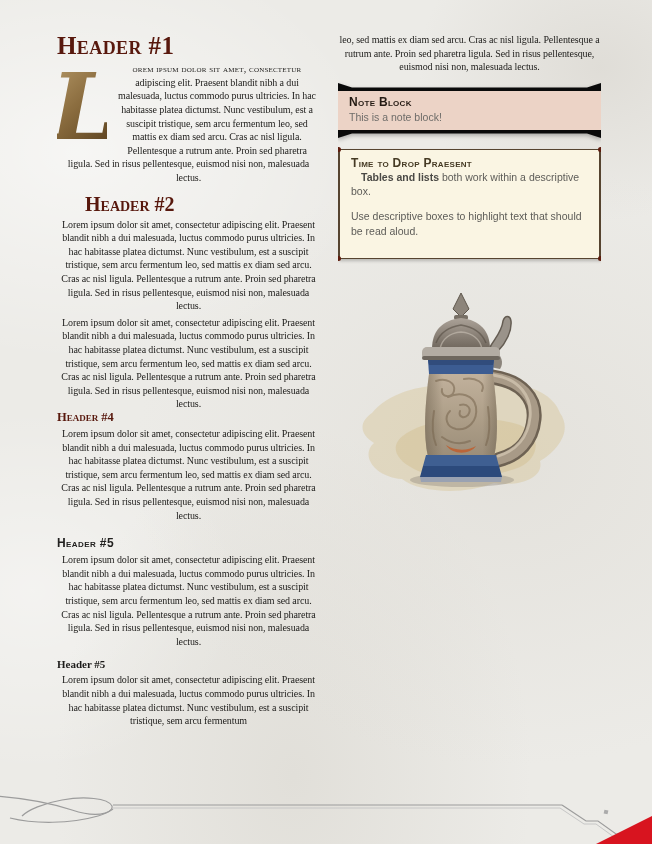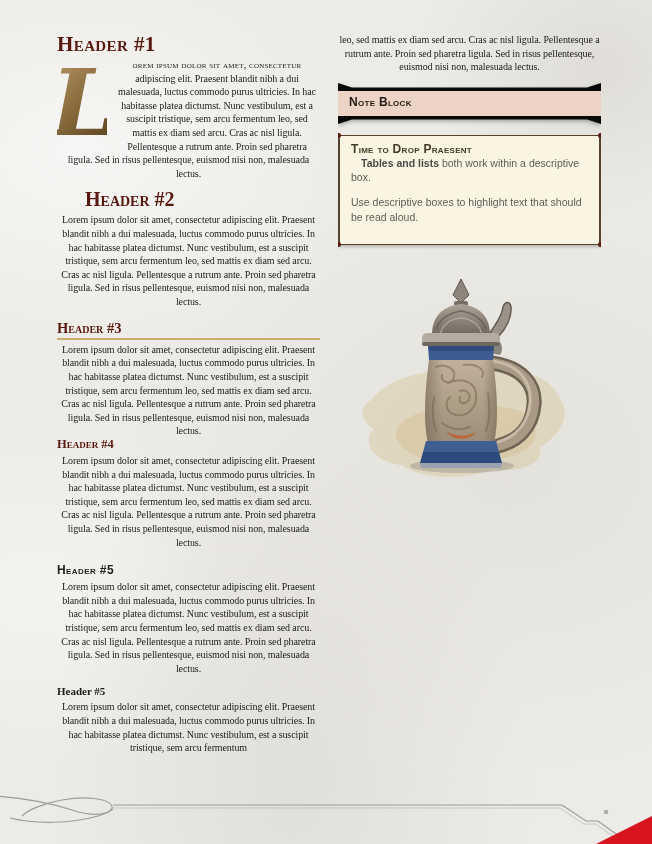--- a/index.html
+++ b/index.html
@@ -11,21 +11,21 @@
       radial-gradient(ellipse 520px 420px at 78% 55%, rgba(221,218,211,.55), transparent 72%),
       radial-gradient(ellipse 340px 500px at 45% 92%, rgba(214,211,203,.5), transparent 70%),
       radial-gradient(ellipse 260px 220px at 92% 8%, rgba(208,204,196,.45), transparent 70%),
       radial-gradient(ellipse 300px 260px at 5% 70%, rgba(255,255,255,.4), transparent 70%);
     font-family:"Liberation Serif", serif; color:#1d1c1a;
   }
   .columns { position:absolute; top:33px; left:57px; width:545px; display:flex; gap:18px; }
   .col { width:263px; height:778px; overflow:hidden; }
 
   .h1,.h2,.h3,.h4 { font-variant:small-caps; color:#58180d; font-weight:bold; margin:0; line-height:1.05; }
-  .h1 { font-size:21px; letter-spacing:.4px; }
+  .h1 { font-size:25px; letter-spacing:.4px; }
   .h2 { font-size:20px; margin-top:9px;margin-left:28px; }
   .h3 { font-size:14.5px; margin-top:12px; padding-bottom:2px; border-bottom:2px solid #c9ad6a; }
   .h4 { font-size:12.5px; }
   .h5 { font-family:"Liberation Sans",sans-serif; font-variant:small-caps; font-weight:bold;
         color:#222120; font-size:12px; margin:14px 0 0; letter-spacing:.4px; }
   .h6 { font-size:11px; font-weight:bold; margin:10px 0 0; }
 
   p.body { font-size:10px; line-height:13.6px; letter-spacing:-0.1px; margin:3px 0 0;text-align:center; }
   .lead-caps { font-variant:small-caps; letter-spacing:.2px; }
   .dropcap-svg { float:left; width:52px; height:86px; margin:3px 7px 0 -2px; }
@@ -77,21 +77,20 @@
           </defs>
           <text x="-4" y="74" font-family="DejaVu Serif, serif" font-style="italic" font-weight="bold" font-size="92" fill="url(#dcg)">L</text>
         </svg>
         <span class="lead-caps">orem ipsum dolor sit amet, consectetur</span>
         <span>adipiscing elit. Praesent blandit nibh a dui malesuada, luctus commodo purus ultricies. In hac habitasse platea dictumst. Nunc vestibulum, est a suscipit tristique, sem arcu fermentum leo, sed mattis ex diam sed arcu. Cras ac nisl ligula. Pellentesque a rutrum ante. Proin sed pharetra ligula. Sed in risus pellentesque, euismod nisi non, malesuada lectus.</span>
       </p>
 
       <h2 class="h2">Header #2</h2>
       <p class="body">Lorem ipsum dolor sit amet, consectetur adipiscing elit. Praesent blandit nibh a dui malesuada, luctus commodo purus ultricies. In hac habitasse platea dictumst. Nunc vestibulum, est a suscipit tristique, sem arcu fermentum leo, sed mattis ex diam sed arcu. Cras ac nisl ligula. Pellentesque a rutrum ante. Proin sed pharetra ligula. Sed in risus pellentesque, euismod nisi non, malesuada lectus.</p>
 
-      <h3 class="h3">Header #3</h3>
       <p class="body">Lorem ipsum dolor sit amet, consectetur adipiscing elit. Praesent blandit nibh a dui malesuada, luctus commodo purus ultricies. In hac habitasse platea dictumst. Nunc vestibulum, est a suscipit tristique, sem arcu fermentum leo, sed mattis ex diam sed arcu. Cras ac nisl ligula. Pellentesque a rutrum ante. Proin sed pharetra ligula. Sed in risus pellentesque, euismod nisi non, malesuada lectus.</p>
 
       <h4 class="h4">Header #4</h4>
       <p class="body">Lorem ipsum dolor sit amet, consectetur adipiscing elit. Praesent blandit nibh a dui malesuada, luctus commodo purus ultricies. In hac habitasse platea dictumst. Nunc vestibulum, est a suscipit tristique, sem arcu fermentum leo, sed mattis ex diam sed arcu. Cras ac nisl ligula. Pellentesque a rutrum ante. Proin sed pharetra ligula. Sed in risus pellentesque, euismod nisi non, malesuada lectus.</p>
 
       <div class="h5">Header #5</div>
       <p class="body">Lorem ipsum dolor sit amet, consectetur adipiscing elit. Praesent blandit nibh a dui malesuada, luctus commodo purus ultricies. In hac habitasse platea dictumst. Nunc vestibulum, est a suscipit tristique, sem arcu fermentum leo, sed mattis ex diam sed arcu. Cras ac nisl ligula. Pellentesque a rutrum ante. Proin sed pharetra ligula. Sed in risus pellentesque, euismod nisi non, malesuada lectus.</p>
 
       <div class="h6">Header #5</div>
       <p class="body">Lorem ipsum dolor sit amet, consectetur adipiscing elit. Praesent blandit nibh a dui malesuada, luctus commodo purus ultricies. In hac habitasse platea dictumst. Nunc vestibulum, est a suscipit tristique, sem arcu fermentum</p>
@@ -99,20 +98,21 @@
 
     <div class="col">
       <p class="body" style="margin-top:0">leo, sed mattis ex diam sed arcu. Cras ac nisl ligula. Pellentesque a rutrum ante. Proin sed pharetra ligula. Sed in risus pellentesque, euismod nisi non, malesuada lectus.</p>
 
       <div class="note">
         <svg class="note-edge" viewBox="0 0 263 8" preserveAspectRatio="none" aria-hidden="true">
           <path d="M0,0 L14,4.5 L249,4.5 L263,0 L263,8 L0,8 Z" fill="#0a0a0a"></path>
         </svg>
         <div class="note-body">
           <div class="note-title">Note Block</div>
+          <div class="note-text">This is a note block!</div>
         </div>
         <svg class="note-edge" viewBox="0 0 263 8" preserveAspectRatio="none" aria-hidden="true">
           <path d="M0,8 L14,3.5 L249,3.5 L263,8 L263,0 L0,0 Z" fill="#0a0a0a"></path>
         </svg>
       </div>
 
       <div class="desc">
         <span class="desc-dot dot-tl"></span>
         <span class="desc-dot dot-tr"></span>
         <span class="desc-dot dot-bl"></span>

